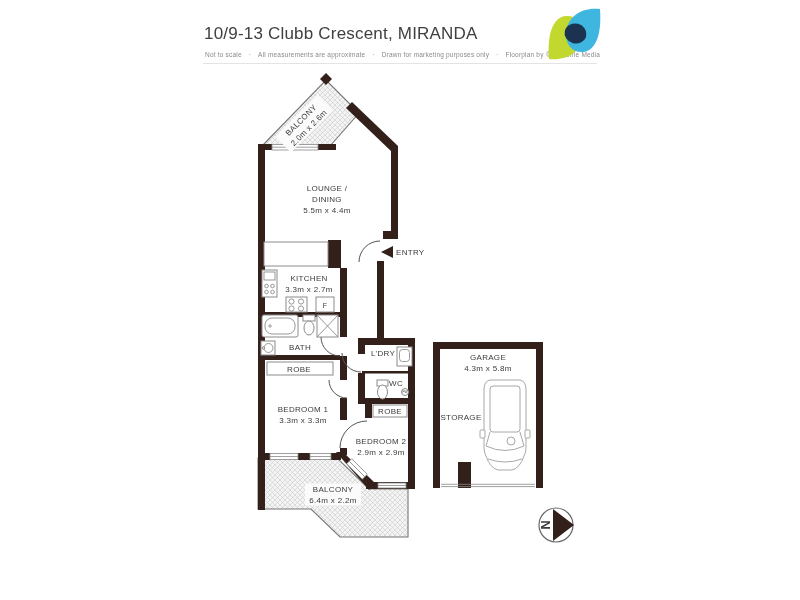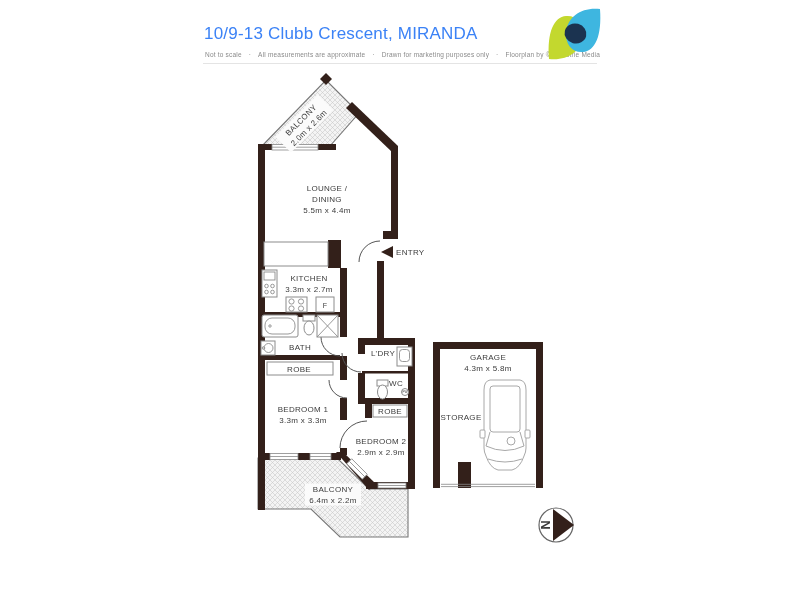--- a/index.html
+++ b/index.html
@@ -1,17 +1,17 @@
 <!DOCTYPE html>
 <html><head>
 <meta charset="utf-8">
 <style>
   html,body{margin:0;padding:0;background:#ffffff;}
   body{width:800px;height:600px;position:relative;font-family:"Liberation Sans",sans-serif;overflow:hidden;}
-  .title{position:absolute;left:204px;top:24px;font-size:17px;color:#3b82f6;letter-spacing:.2px;}
+  .title{position:absolute;left:204px;top:24px;font-size:17px;color:#404040;letter-spacing:.2px;}
   .disclaimer{position:absolute;left:205px;top:51px;font-size:6.5px;color:#8a8a8a;letter-spacing:.2px;white-space:nowrap;}
   .disclaimer .sep{margin:0 7px;color:#9a9a9a;}
   .divider{position:absolute;left:203px;top:63px;width:394px;height:1px;background:#e4e4e4;}
   .logo{position:absolute;left:546px;top:6px;}
   .plan{position:absolute;left:0;top:0;}
   svg text{font-family:"Liberation Sans",sans-serif;fill:#3b3b3b;}
   .rlabel{font-size:8px;letter-spacing:.3px;}
   .walls{fill:#33201a;stroke:none;}
   .thin{stroke:#777;stroke-width:1.1;fill:none;}
   .fixture{stroke:#8c8c8c;stroke-width:1;fill:#ffffff;}

